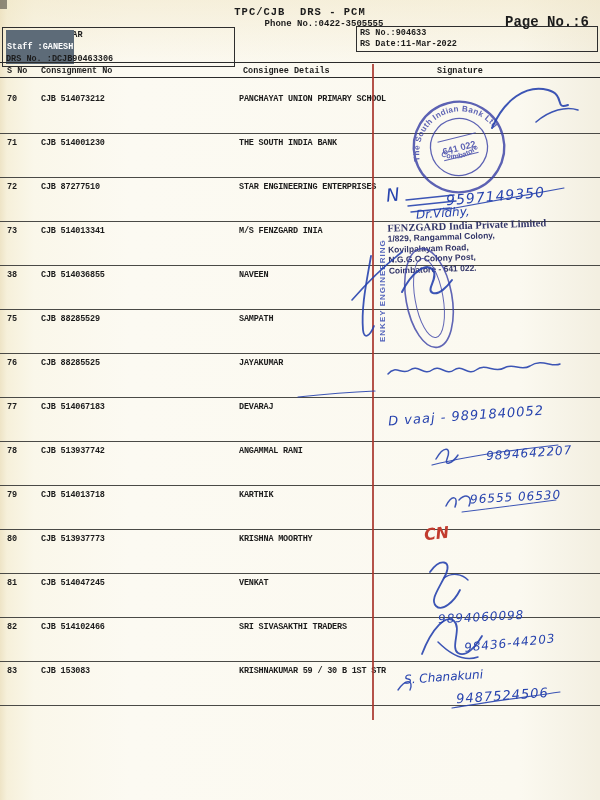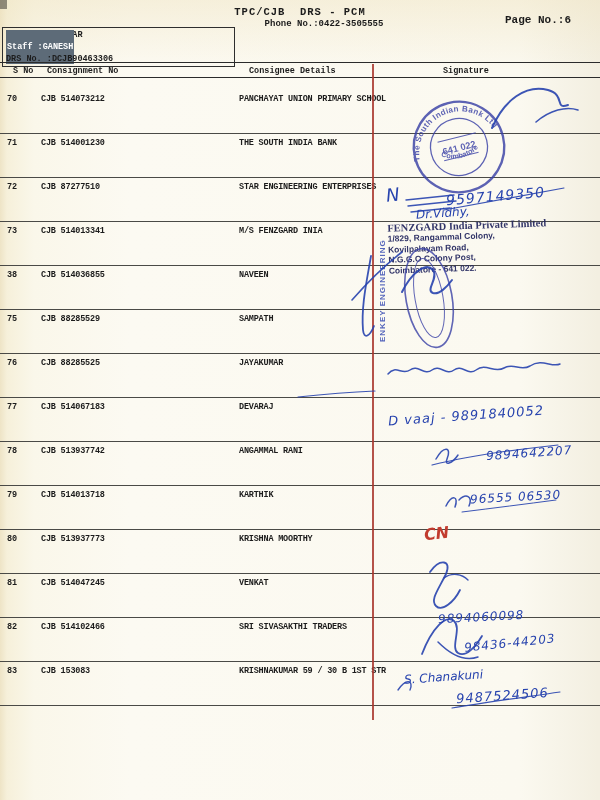--- a/index.html
+++ b/index.html
@@ -13,32 +13,32 @@
       linear-gradient(90deg, #eee4c6 0, #f6f0da 7px, #faf7ea 34px, #fcfaf2 130px, #fbf9f0 520px, #f3efe1 598px);
     font-family:"Liberation Mono","DejaVu Sans Mono",monospace;
     color:#1c1c1c;
   }
   .corner-mark { position:absolute; left:0; top:0; width:7px; height:9px; background:#3d3a33; opacity:.55; }
 
   .hdr-title { position:absolute; left:0; top:6px; width:100%; text-align:center;
     font-weight:bold; font-size:10.5px; letter-spacing:1px; white-space:pre; }
   .hdr-phone { position:absolute; left:0; top:19px; width:100%; text-align:center;
     font-weight:bold; font-size:9px;padding-left:48px; }
-  .hdr-page  { position:absolute; left:505px; top:14px; font-weight:bold; font-size:11px; }
+  .hdr-page  { position:absolute; left:505px; top:14px; font-weight:bold; font-size:14px; }
 
   .box-left  { position:absolute; left:2px;  top:27px; width:233px; border:1px solid #2e2e2e;
     padding:1px 3px; font-weight:bold; font-size:8.5px; line-height:12px; }
   .box-right { position:absolute; left:356px; top:26px; width:242px; border:1px solid #2e2e2e;
     padding:1px 3px; font-weight:bold; font-size:8.5px; line-height:11px; }
   .hl { background:#5d6b78; color:#ffffff; padding:12px 1px; }
 
   .thead { position:absolute; left:0; top:62px; width:600px; height:16px;
     border-top:1px solid #2b2b2b; border-bottom:1px solid #2b2b2b;
     font-weight:bold; font-size:8.5px; }
-  .thead span { position:absolute; top:3px;margin-left:6px; }
+  .thead span { position:absolute; top:3px; }
   .h-sno  { left:7px; }
   .h-con  { left:41px; }
   .h-name { left:243px; }
   .h-sig  { left:437px; }
 
   .tbody { position:absolute; left:0; top:78px; width:600px;margin-top:12px; }
   .trow  { position:relative; height:44px; border-bottom:1px solid #4a4a46; }
   .trow span { position:absolute; top:4px; font-weight:bold; font-size:8.5px; letter-spacing:-0.2px; white-space:pre; }
   .rc-sno  { left:7px; }
   .rc-con  { left:41px; }
@@ -91,20 +91,24 @@
   <div class="hdr-title">TPC/CJB  DRS - PCM</div>
   <div class="hdr-phone">Phone No.:0422-3505555</div>
   <div class="hdr-page">Page No.:6</div>
 
   <div class="box-left">
     <div>Area :VKL NAGAR</div>
     <div><span class="hl">Staff :GANESH</span></div>
     <div>DRS No. :DCJB90463306</div>
   </div>
 
+  <div class="box-right">
+    <div>RS No.:904633</div>
+    <div>RS Date:11-Mar-2022</div>
+  </div>
 
   <div class="thead">
     <span class="h-sno">S No</span>
     <span class="h-con">Consignment No</span>
     <span class="h-name">Consignee Details</span>
     <span class="h-sig">Signature</span>
   </div>
 
   <div class="tbody">
     <div class="trow">

